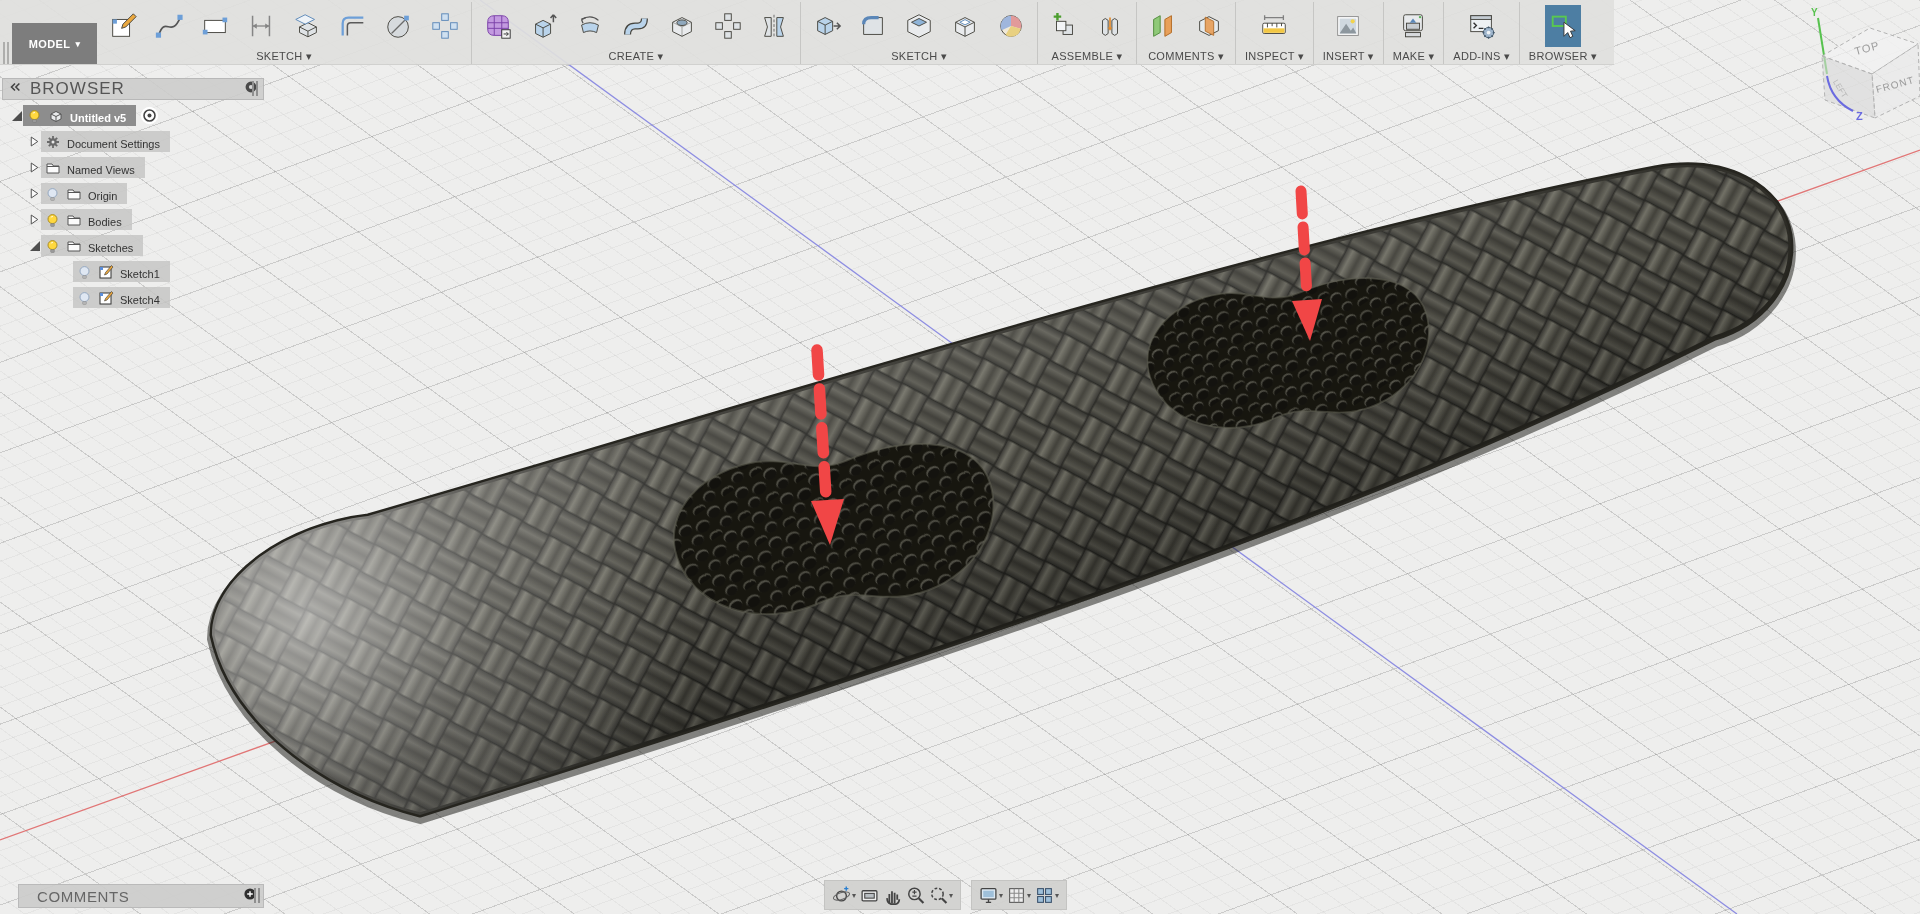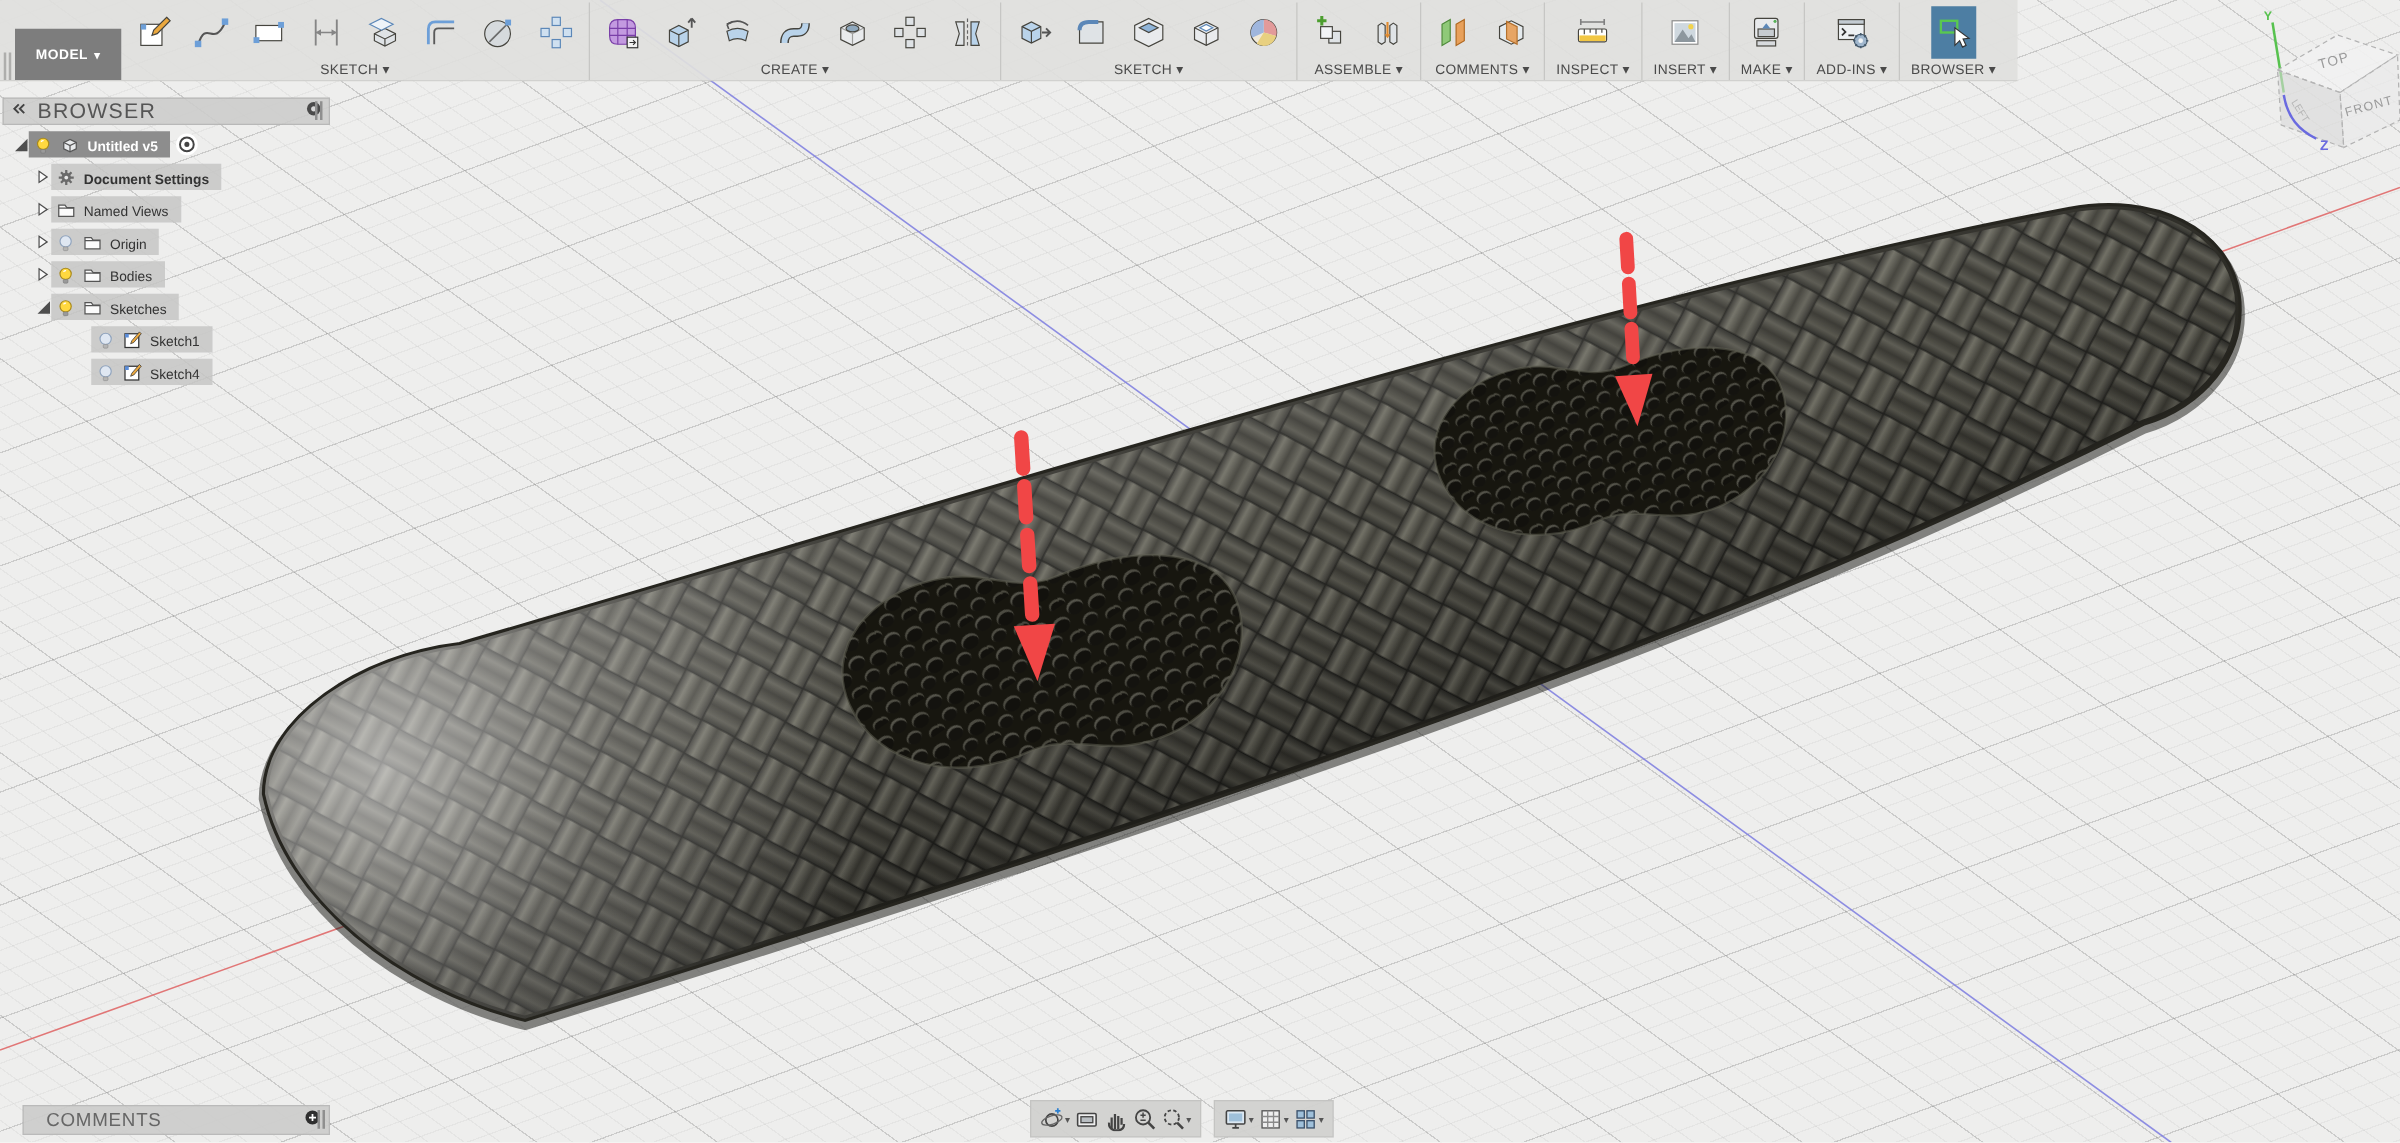--- a/index.html
+++ b/index.html
@@ -493,21 +493,21 @@
             <span class="lbl">Untitled v5</span>
           </span>
           <span class="radio">
             <svg width="19" height="19" viewBox="0 0 18 18">
               <circle cx="9" cy="9" r="8.2" fill="#fff"></circle>
               <circle cx="9" cy="9" r="5.2" fill="none" stroke="#444" stroke-width="1.5"></circle>
               <circle cx="9" cy="9" r="1.9" fill="#444"></circle>
             </svg>
           </span>
         </div>
-        <div class="brow" style="padding-left: 26px; font-weight: bold;">
+        <div class="brow" style="padding-left: 26px;">
           <span class="tri">
             <svg width="13" height="13" viewBox="0 0 16 16">
               <path d="M4 2.5 L12 8 4 13.5Z" fill="#fafafa" stroke="#4e4e4e" stroke-width="1.2"></path>
             </svg>
           </span>
           <span class="chip">
             <svg width="16" height="16" viewBox="0 0 16 16">
               <path d="M8 2v3M8 11v3M2 8h3M11 8h3M3.8 3.8l2.1 2.1M10.1 10.1l2.1 2.1M12.2 3.8l-2.1 2.1M5.9 10.1l-2.1 2.1" stroke="#6a6a6a" stroke-width="1.8"></path>
               <circle cx="8" cy="8" r="3.8" fill="#6a6a6a"></circle>
               <circle cx="8" cy="8" r="1.5" fill="#e8e8e8"></circle>

